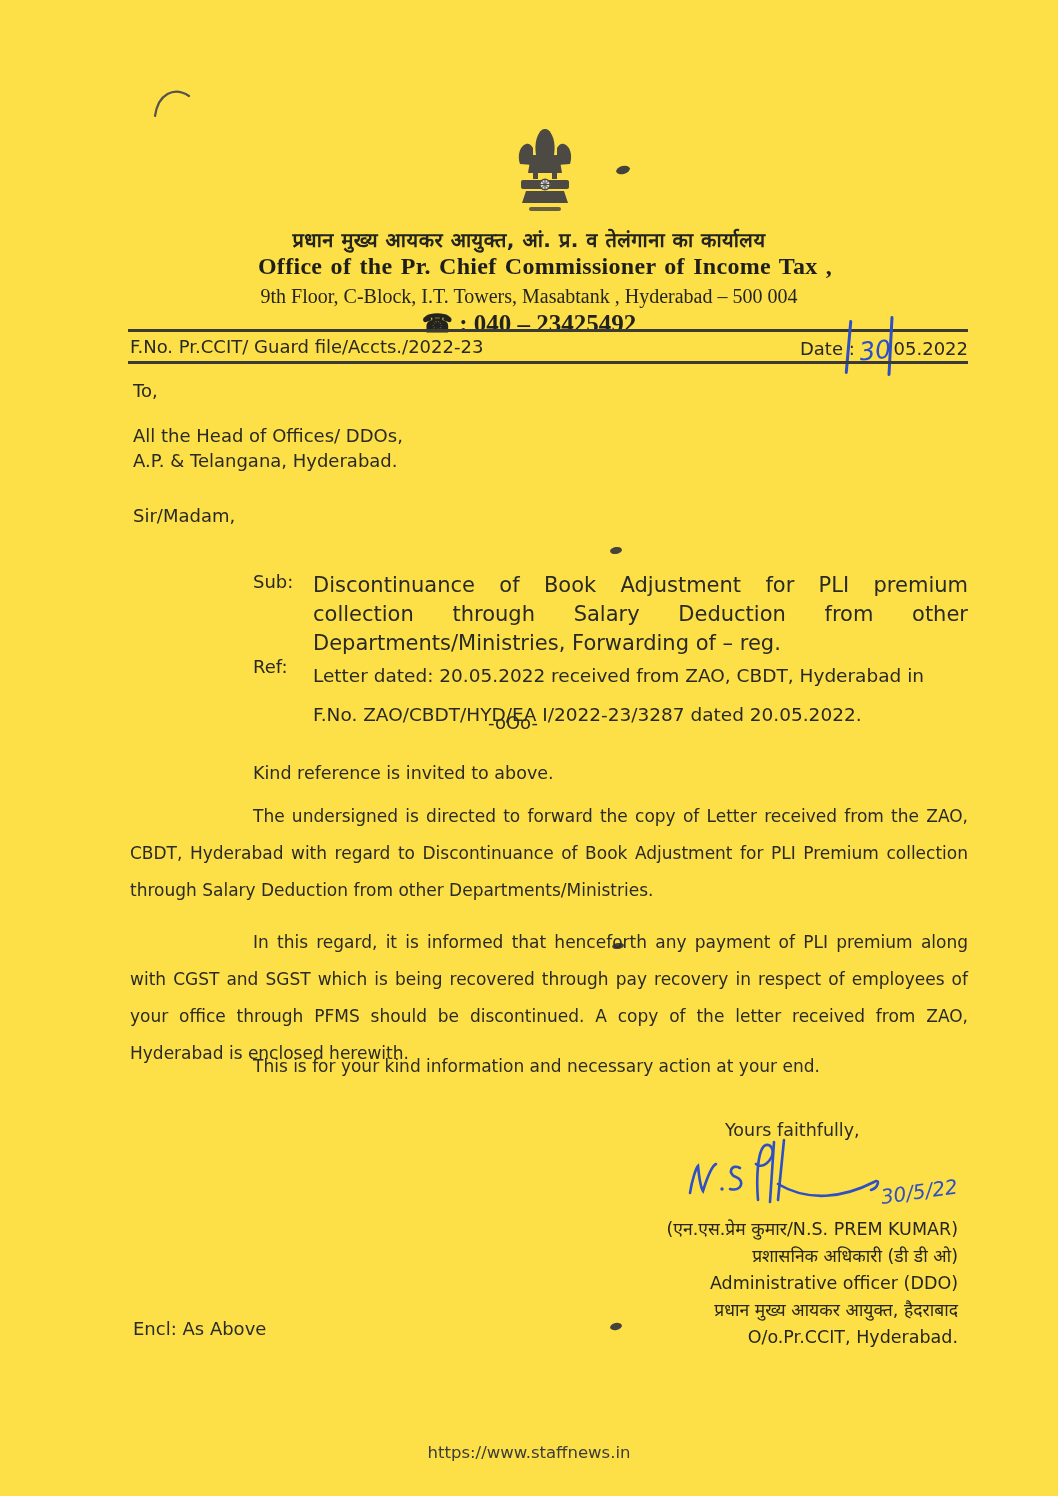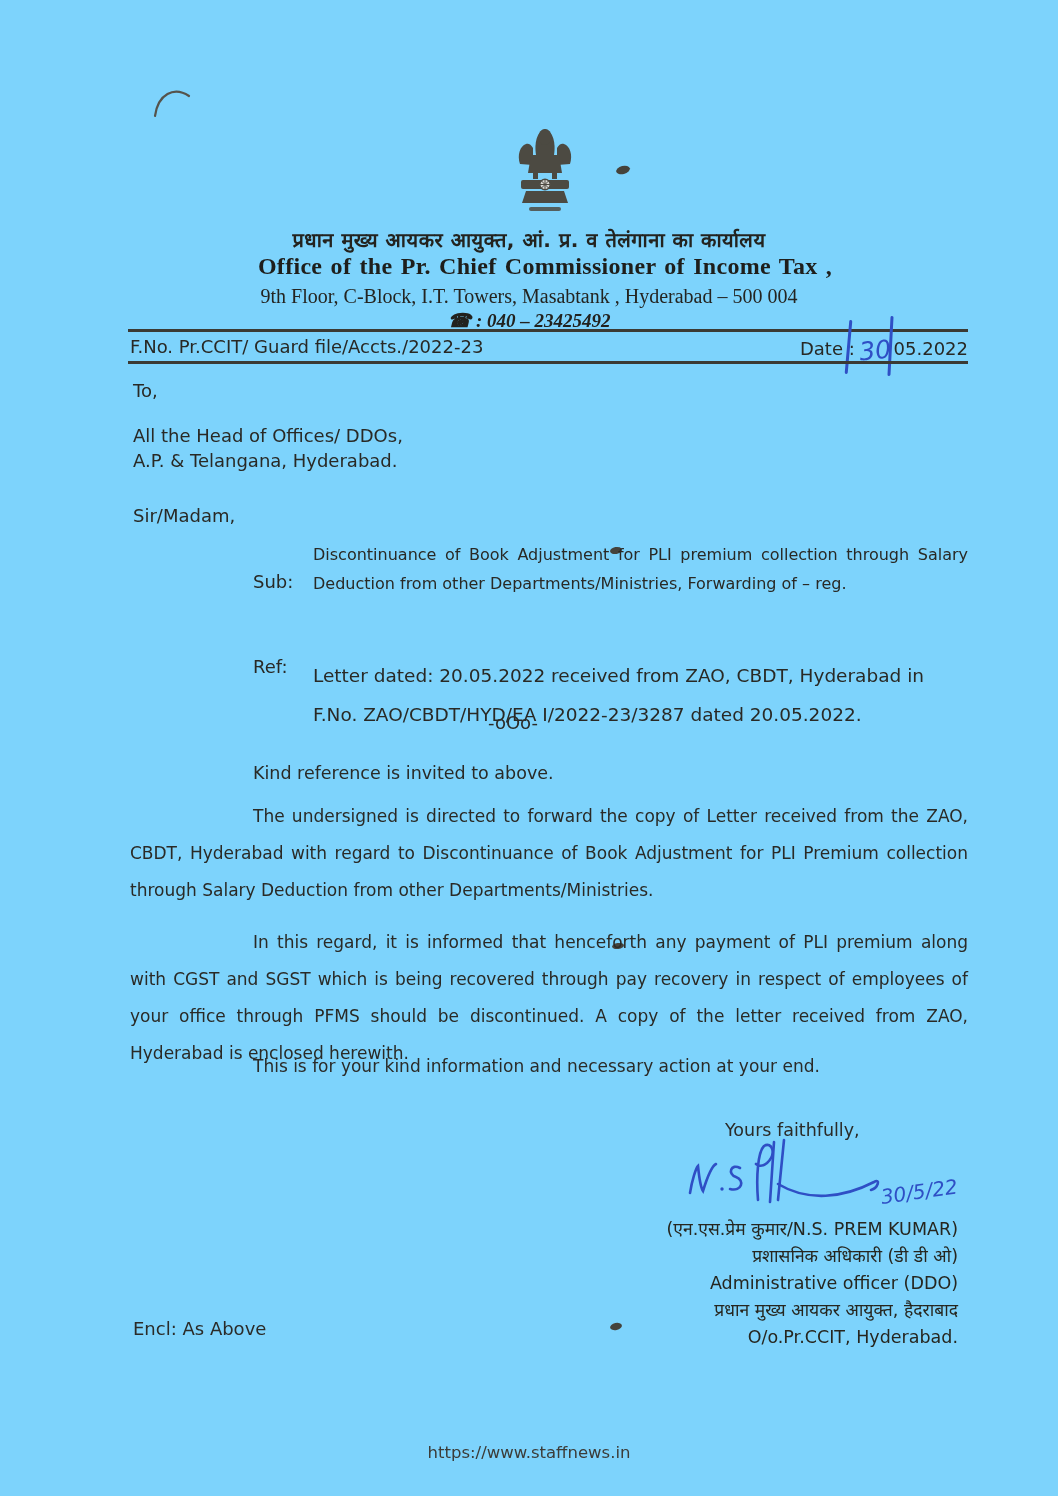--- a/index.html
+++ b/index.html
@@ -1,54 +1,54 @@
 <!DOCTYPE html>
 <html><head>
 <meta charset="utf-8">
 <style>
   * { margin:0; padding:0; box-sizing:border-box; }
   html,body { background:#9a9a9a; }
   .page{
     position:relative;
     width:1058px; height:1496px;
     margin:0 auto;
-    background:#7dd3fc;
+    background:#fde047;
     font-family:"DejaVu Sans", sans-serif;
     color:#2b2b28;
     overflow:hidden;
   }
   .abs{ position:absolute; }
   .center{ text-align:center; }
   .just{ text-align:justify; }
 
   
   .lh-hindi{ left:0; top:226px; width:100%; font-size:20px; font-weight:600; color:#23231f; letter-spacing:.5px; }
   .lh-en{ left:0; top:253px; width:100%; font-family:"Liberation Serif", serif; font-weight:700; font-size:24px; color:#1e1e1b; letter-spacing:.3px; word-spacing:2px;padding-left:32px; }
   .lh-addr{ left:0; top:285px; width:100%; font-family:"Liberation Serif", serif; font-size:20px; color:#242420; }
-  .lh-phone{ left:0; top:309px; width:100%; font-family:"Liberation Serif", serif; font-weight:700; font-size:19px; color:#22221e;font-style:italic; }
+  .lh-phone{ left:0; top:309px; width:100%; font-family:"Liberation Serif", serif; font-weight:700; font-size:25px; color:#22221e; }
 
   .rule{ left:128px; width:840px; height:3px; background:#3b3a34; }
   .rule-top{ top:329px; }
   .rule-bot{ top:361px; }
 
   .refrow{ left:130px; top:336px; width:838px; display:flex; justify-content:space-between; font-size:18px; color:#282824; }
   .date-wrap{ display:inline-flex; align-items:center; }
   .hw-day{
     color:#2f4fc5; font-size:25px; font-style:italic;
     transform:rotate(-6deg) translateY(2px);
     margin:0 3px 0 4px; line-height:1;
   }
   .slash{ position:absolute; width:3px; background:#2f4fc5; border-radius:2px; }
   .slash-1{ left:847px; top:320px; height:54px; transform:rotate(5deg); }
   .slash-2{ left:889px; top:316px; height:60px; transform:rotate(3deg); }
 
   
   .b18{ font-size:18px; color:#292925; }
   .sub-label{ left:253px; top:571px; }
-  .sub-text{ left:313px; top:540px; width:655px; font-size:16px; line-height:29px; color:#292925; }
+  .sub-text{ left:313px; top:571px; width:655px; font-size:21px; line-height:29px; color:#292925; }
   .ref-label{ left:253px; top:656px; }
   .ref-text{ left:313px; top:656px; width:620px; font-size:18.5px; line-height:39px; color:#292925; }
   .ooo{ left:128px; top:712px; width:770px; font-size:18px; }
   .para{ left:130px; width:838px; font-size:17px; line-height:37px; color:#2a2a26; }
   .indent{ text-indent:123px; }
 
   .to-line{ left:133px; top:380px; }
   .addr-1{ left:133px; top:425px; }
   .addr-2{ left:133px; top:450px; }
   .salutation{ left:133px; top:505px; }

